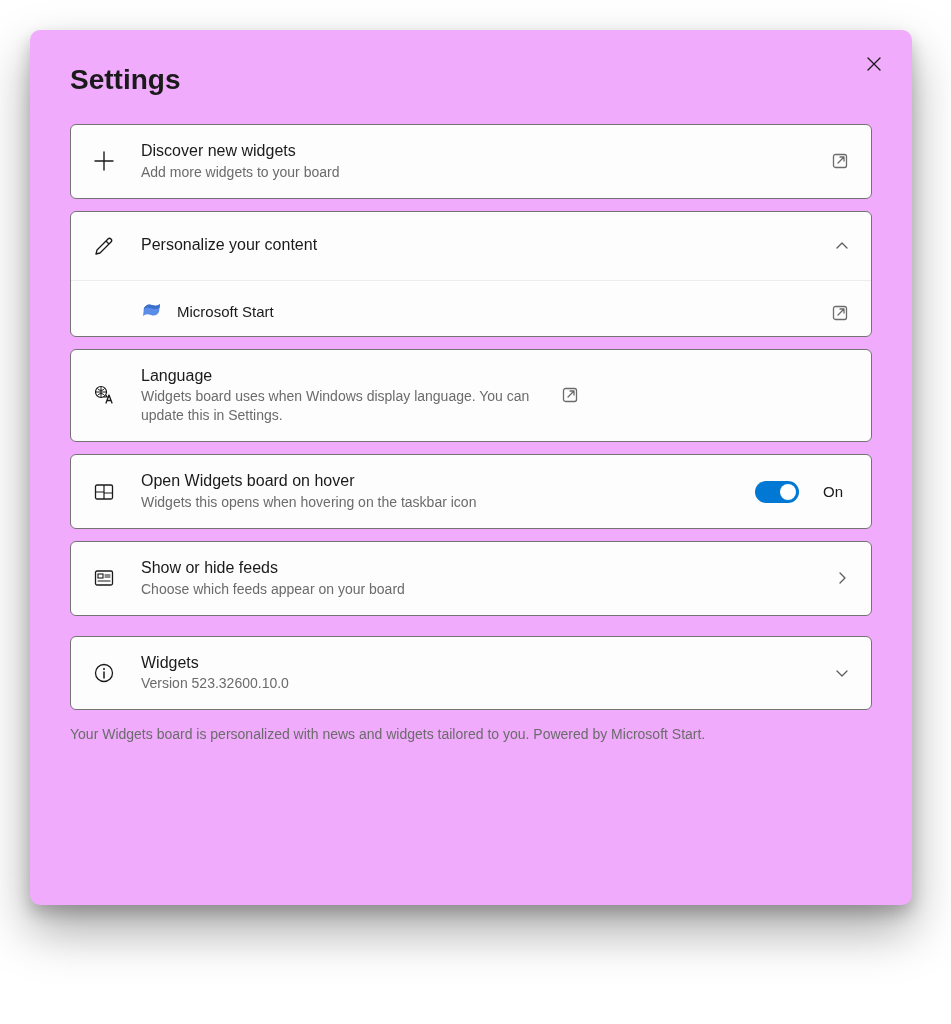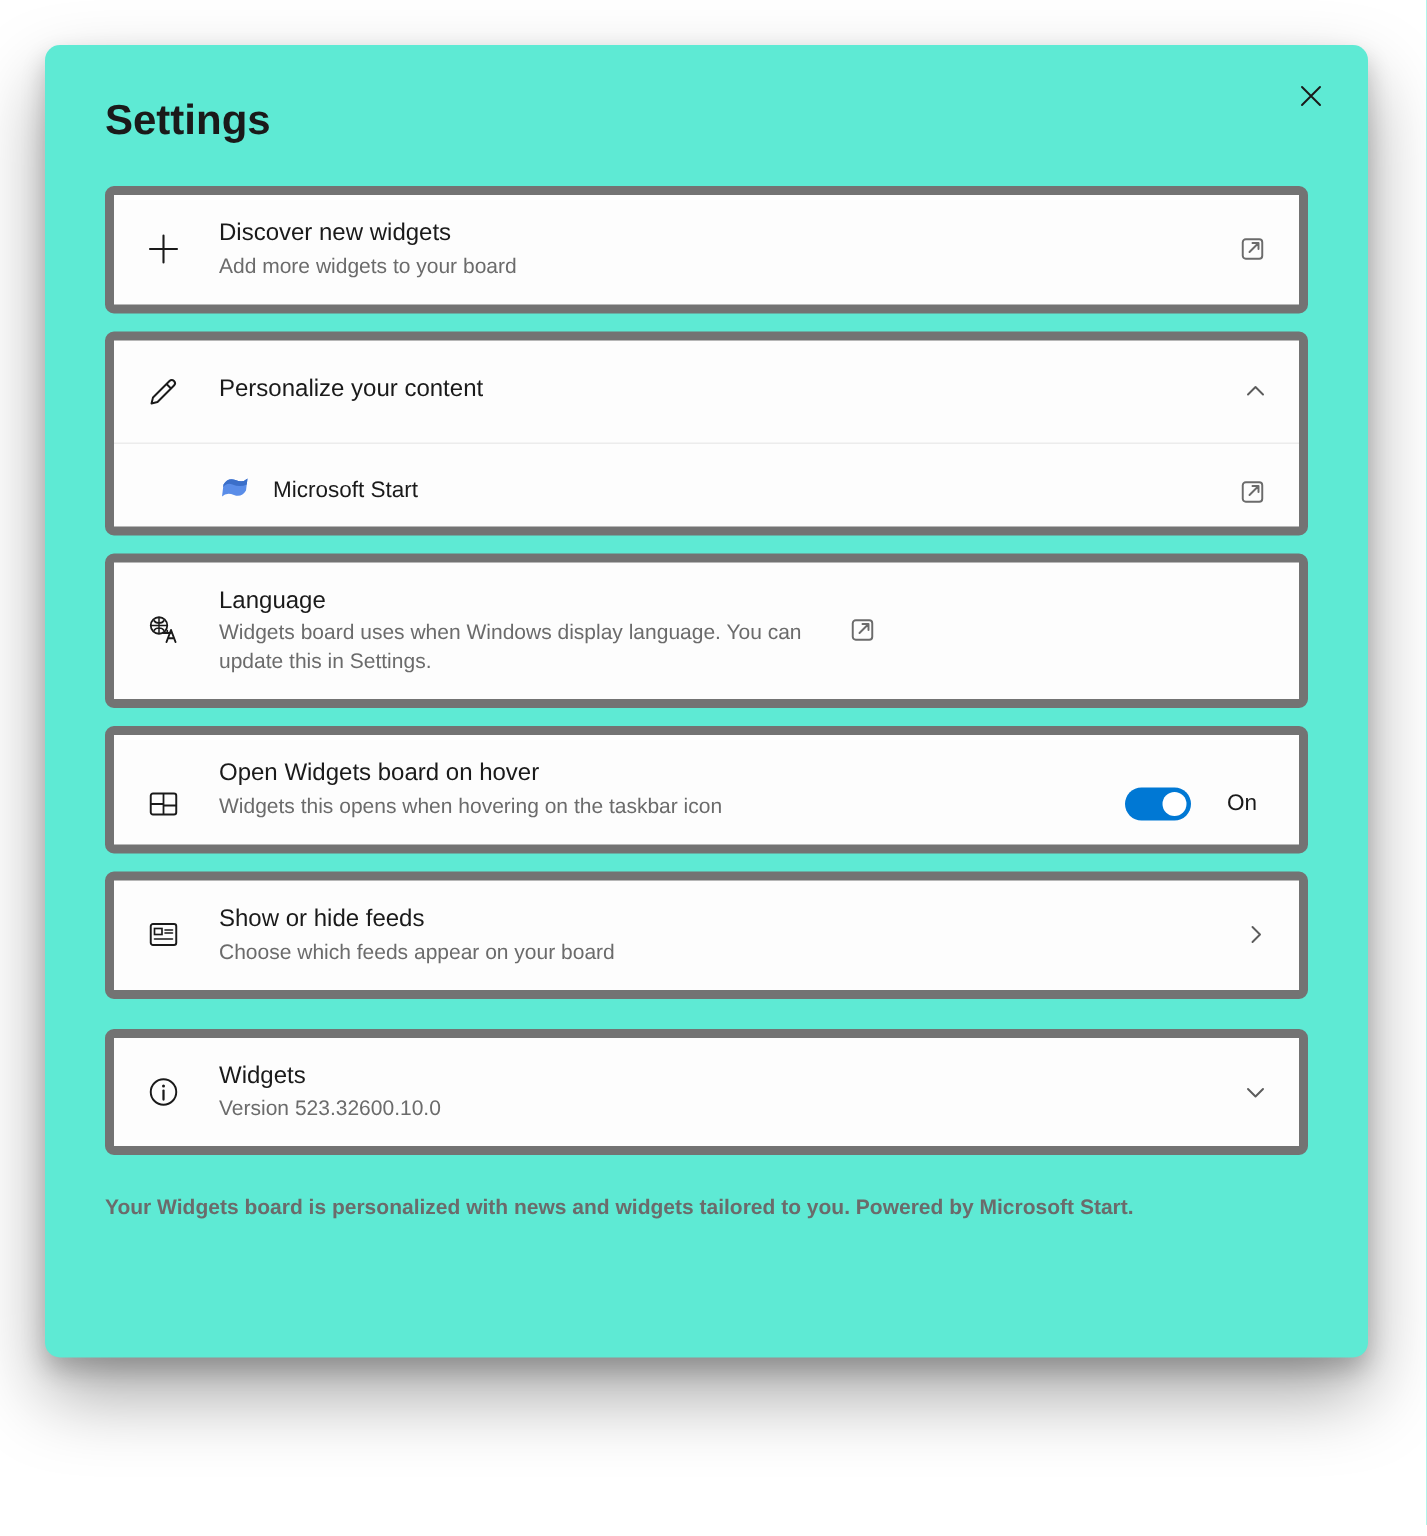--- a/index.html
+++ b/index.html
@@ -9,21 +9,21 @@
     width: 951px;
     height: 1024px;
     position: relative;
   }
   .panel {
     position: absolute;
     top: 30px;
     left: 30px;
     width: 882px;
     height: 875px;
-    background: #5eead4;
+    background: #f0abfc;
     border-radius: 10px;
     box-shadow: 0 25px 50px rgba(0,0,0,0.35), 0 8px 16px rgba(0,0,0,0.2);
     padding: 34px 40px 30px 40px;
   }
   .close-btn {
     position: absolute;
     top: 18px;
     right: 22px;
     width: 32px;
     height: 32px;
@@ -37,21 +37,21 @@
     border-radius: 4px;
   }
   .title {
     font-size: 28px;
     font-weight: 600;
     color: #1a1a1a;
     margin-bottom: 28px;
   }
   .card {
     background: #fdfdfd;
-    border: 6px solid #737373;
+    border: 1px solid #737373;
     border-radius: 6px;
     margin-bottom: 12px;
     overflow: hidden;
   }
   .row {
     display: flex;
     align-items: center;
     padding: 16px 22px;
     min-height: 68px;
     cursor: pointer;
@@ -121,22 +121,21 @@
     border-radius: 50%;
   }
   .toggle-label {
     font-size: 15px;
     color: #1a1a1a;
     min-width: 26px;
   }
   .footer-text {
     font-size: 14px;
     color: #6b6b6b;
-    margin-top: 26px;
-    font-weight: bold;
+    margin-top: 16px;
   }
   svg { display: block; }
 </style>
 </head>
 <body>
 
 <div class="panel">
 
   <button class="close-btn">
     <svg width="14" height="14" viewBox="0 0 14 14">
@@ -220,21 +219,21 @@
       <div class="action-col">
         <svg width="18" height="18" viewBox="0 0 18 18">
             <rect x="2.5" y="2.5" width="13" height="13" rx="2" fill="none" stroke="#6b6b6b" stroke-width="1.3"></rect>
             <path d="M7 11 L13 5 M9 5 H13 V9" fill="none" stroke="#6b6b6b" stroke-width="1.3" stroke-linecap="round" stroke-linejoin="round"></path>
           </svg>
       </div>
     </div>
   </div>
 
   <div class="card">
-    <div class="row" style="cursor:default;align-items:flex-end;">
+    <div class="row" style="cursor:default;">
       <div class="icon-col">
         <svg width="22" height="22" viewBox="0 0 22 22">
           <rect x="2.5" y="4" width="17" height="14" rx="1.5" fill="none" stroke="#1a1a1a" stroke-width="1.3"></rect>
           <path d="M11 4 V18 M2.5 11 H11 M11 12 H19.5" fill="none" stroke="#1a1a1a" stroke-width="1.2"></path>
         </svg>
       </div>
       <div class="text-col">
         <div class="row-title">Open Widgets board on hover</div>
         <div class="row-sub">Widgets this opens when hovering on the taskbar icon</div>
       </div>

